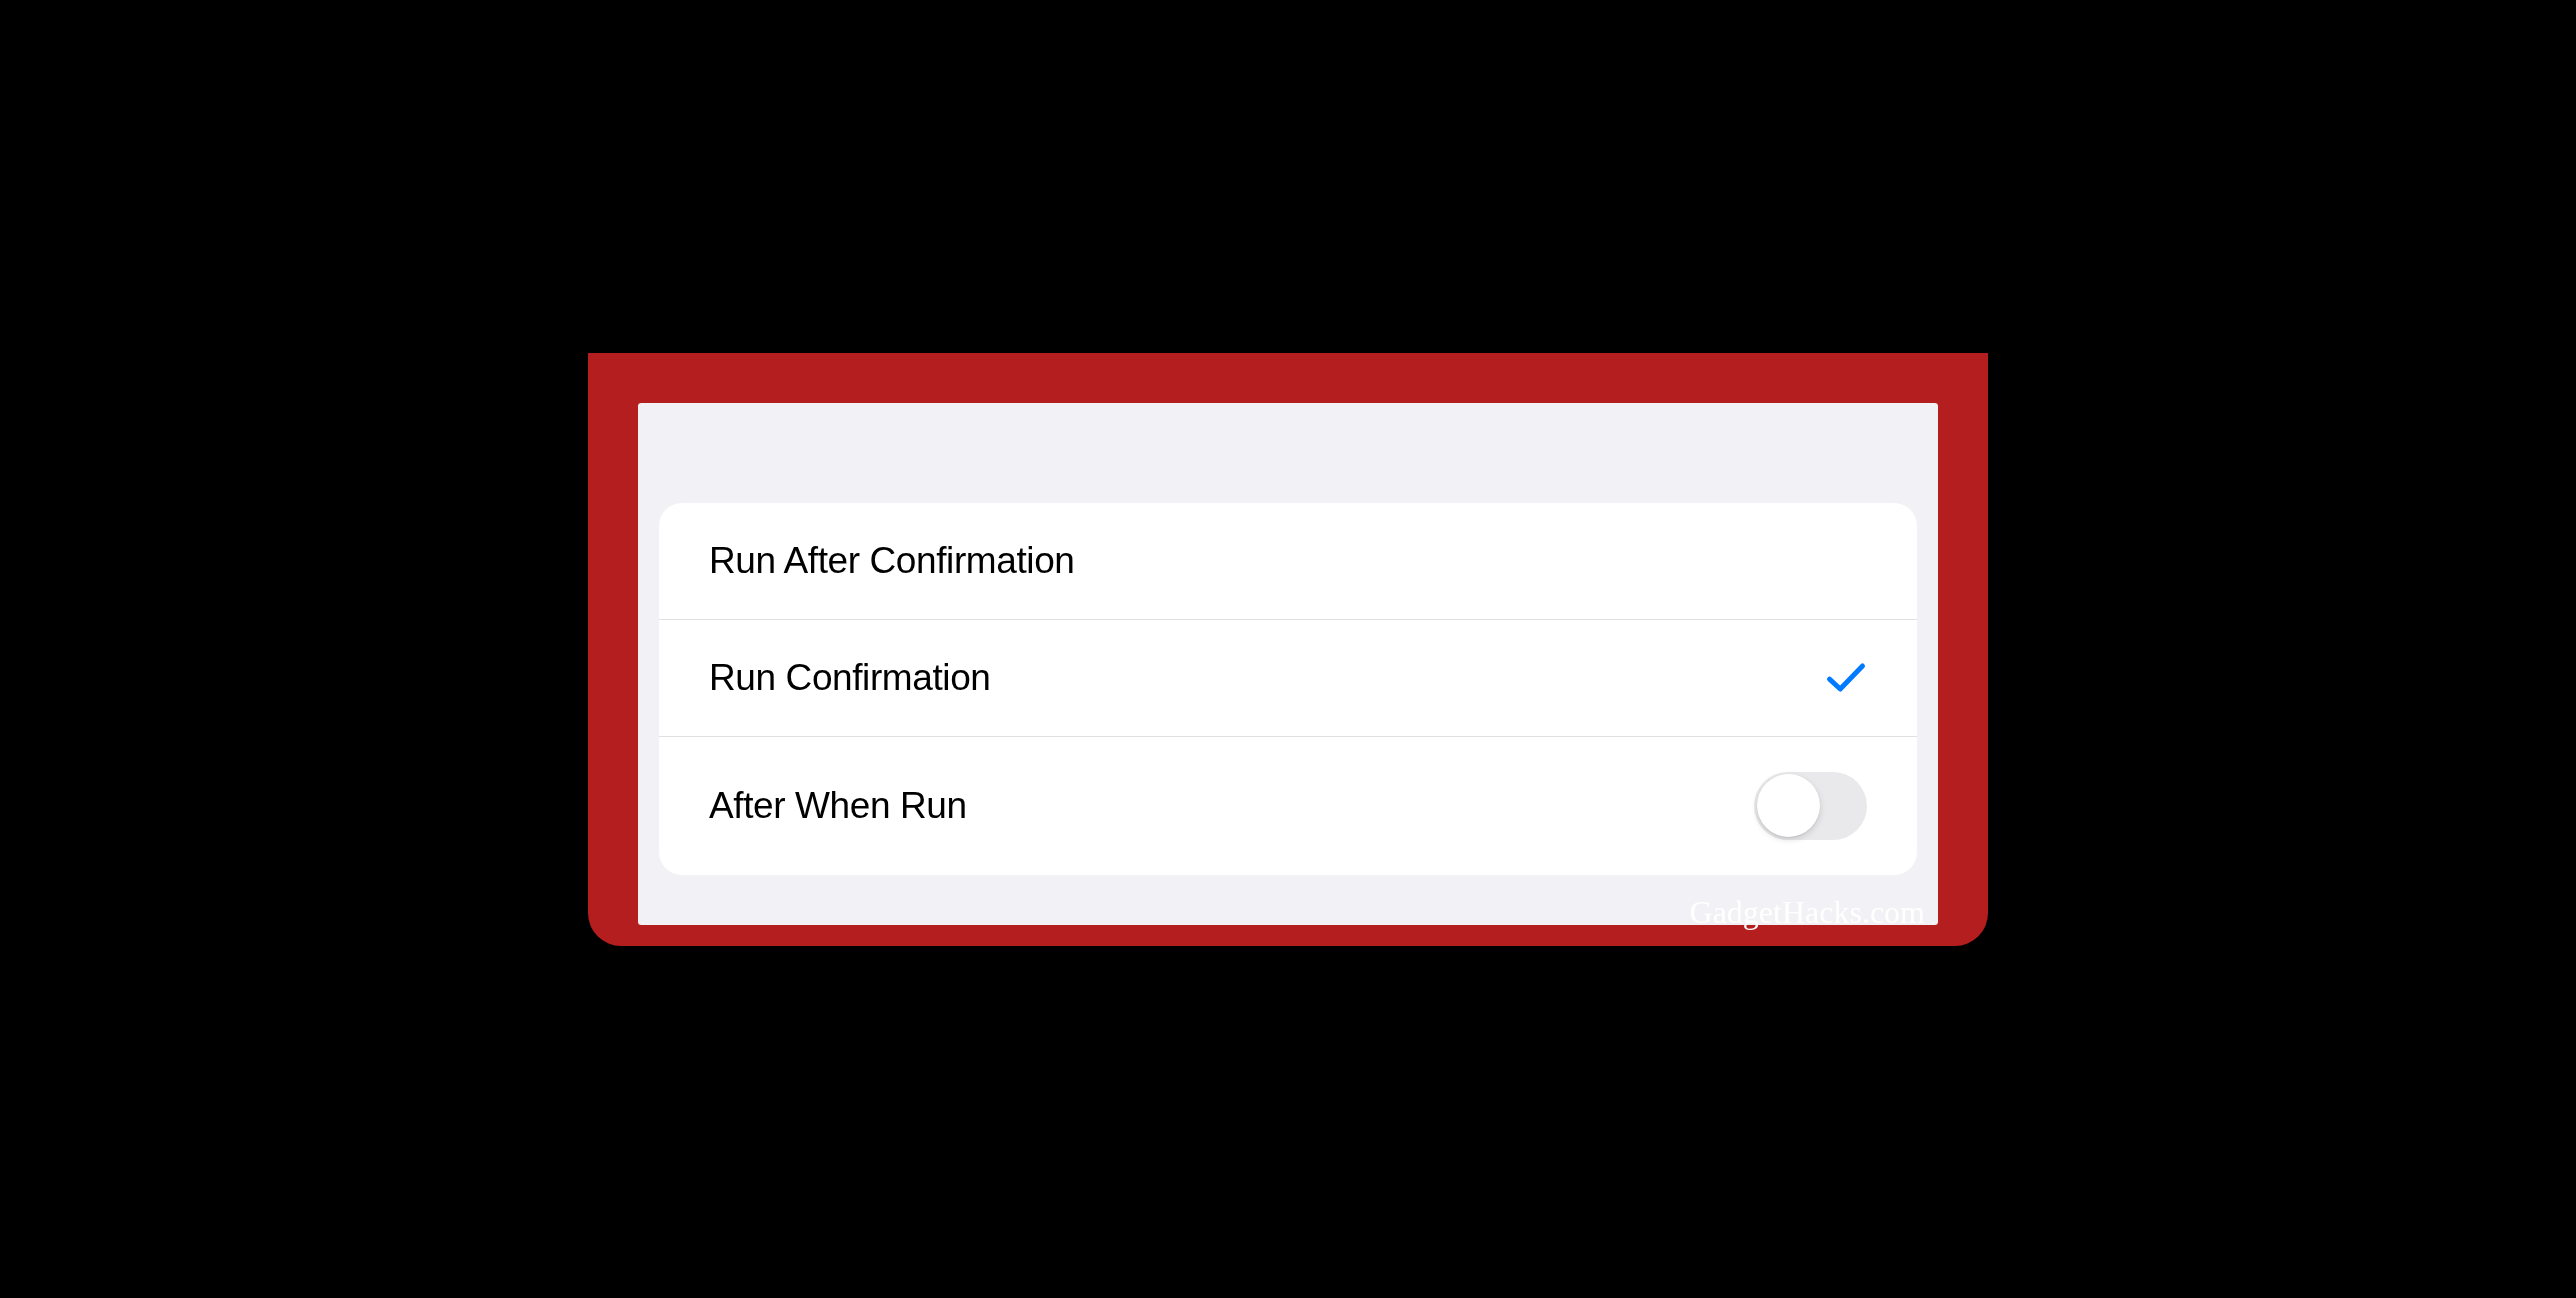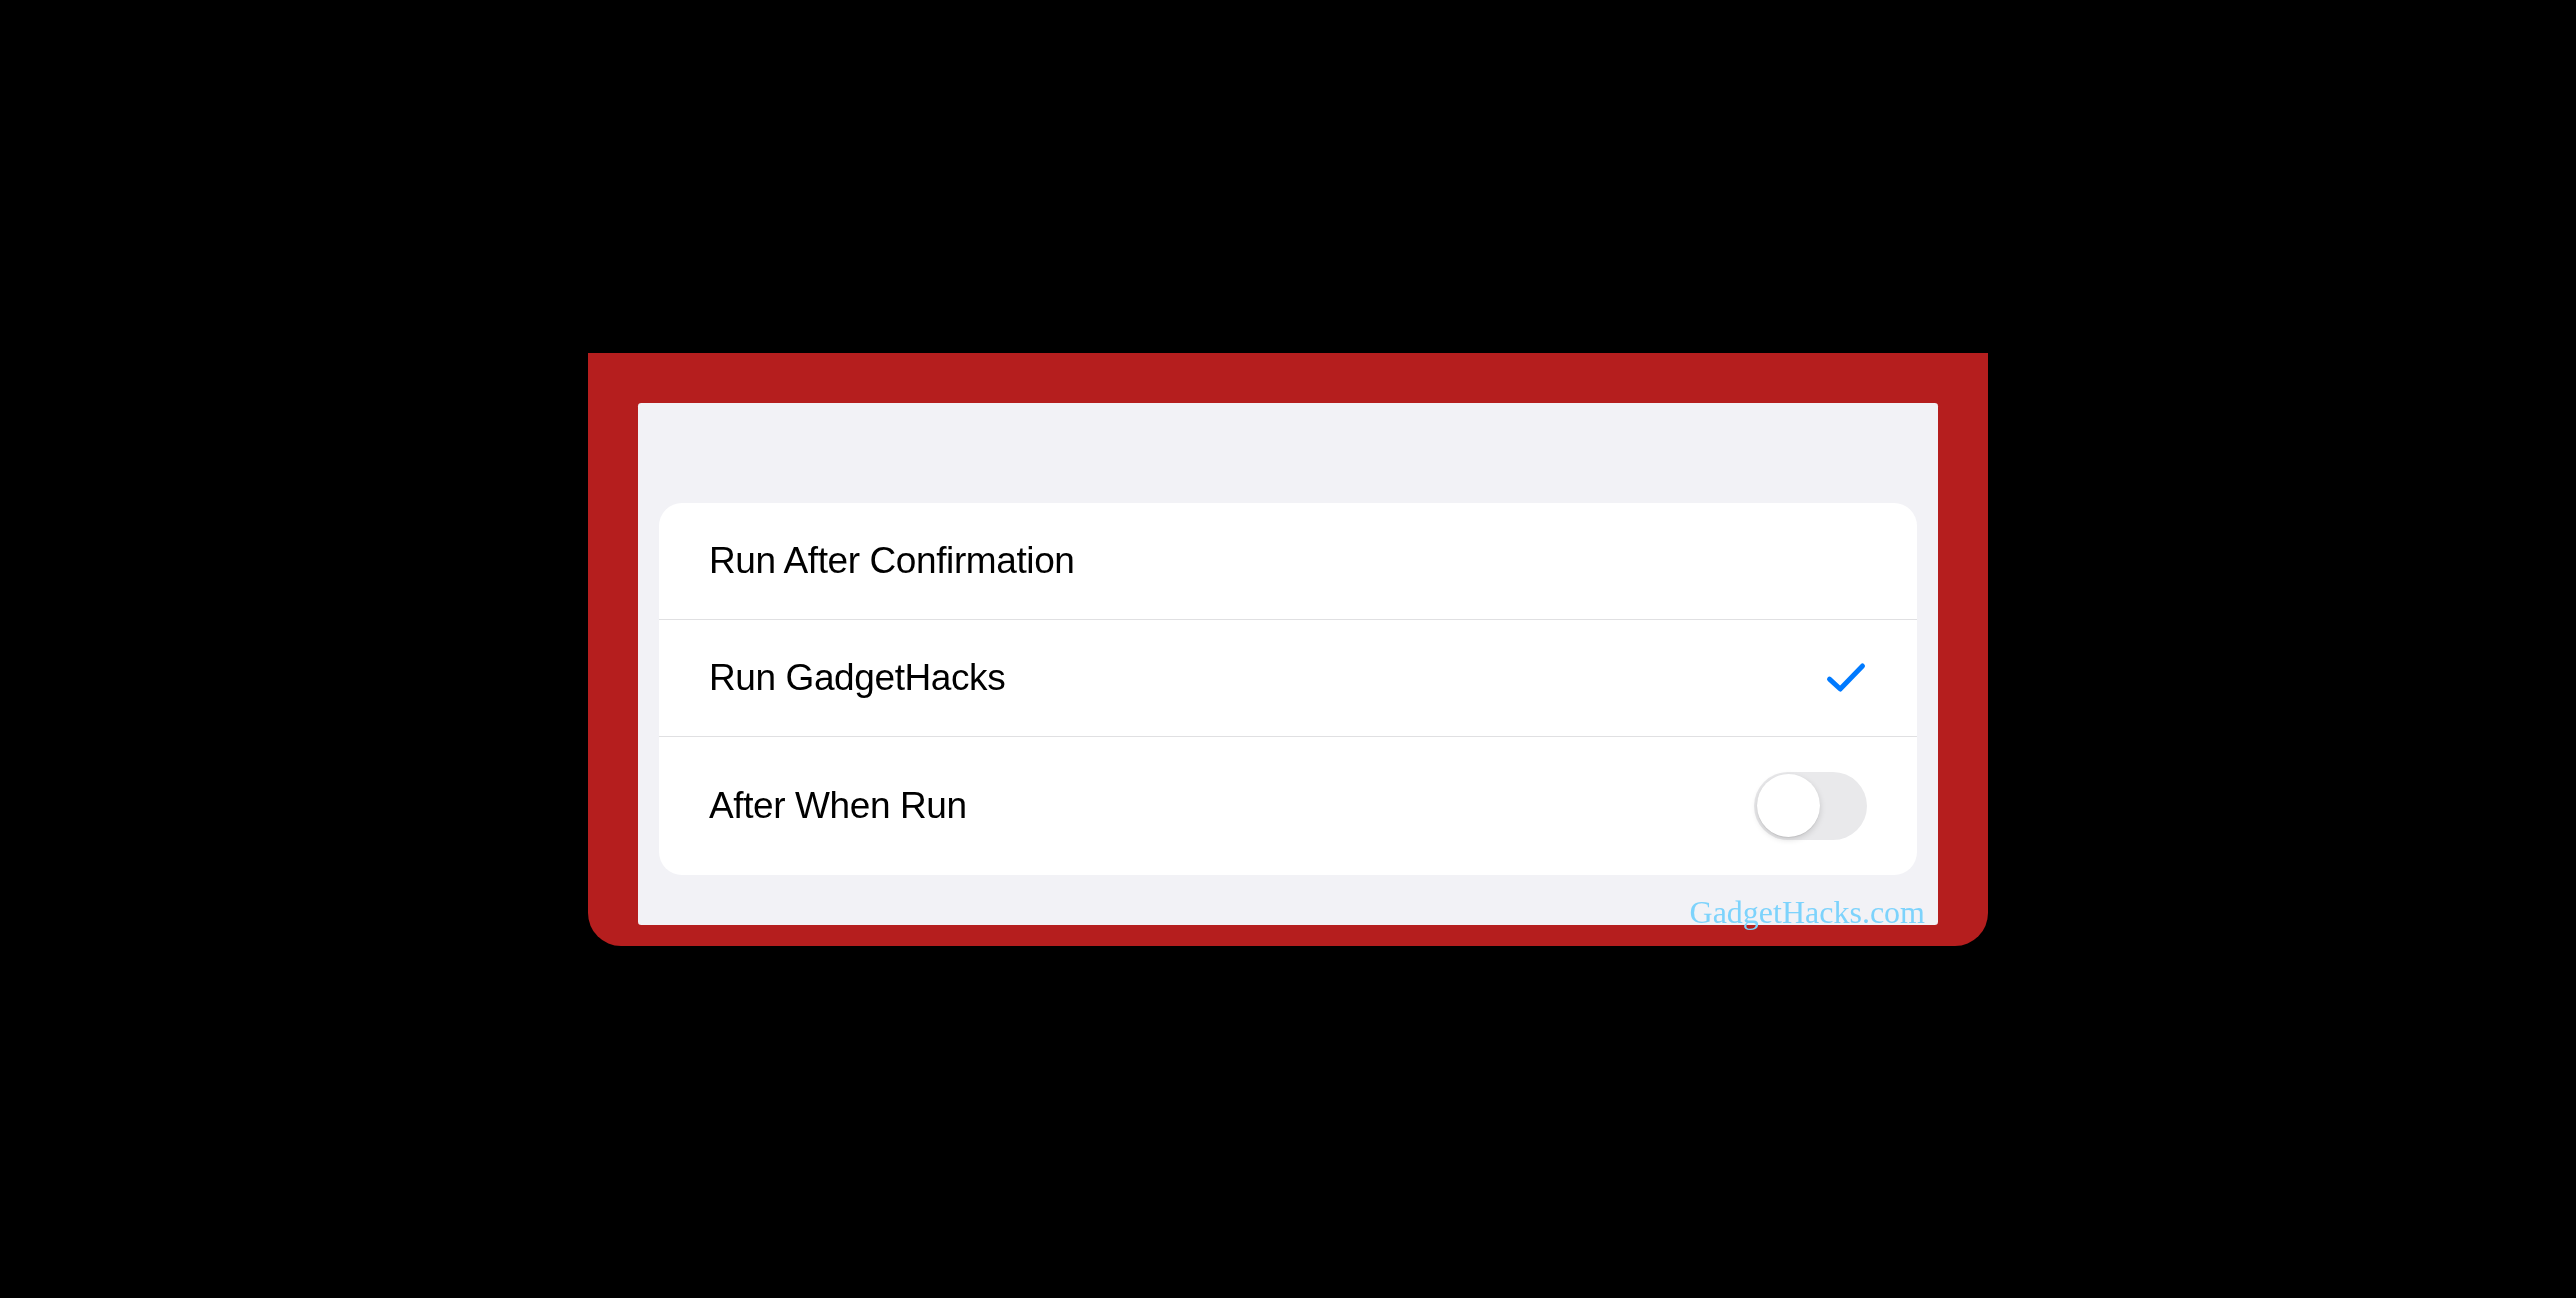--- a/index.html
+++ b/index.html
@@ -86,39 +86,39 @@
       position: absolute;
       top: 2.5px;
       left: 2.5px;
       box-shadow: 0 2.5px 6.7px rgba(0,0,0,0.15), 0 0.8px 0.8px rgba(0,0,0,0.08);
     }
     
     .watermark {
       position: absolute;
       bottom: 15px;
       right: 63px;
-      color: #7dd3fc;
+      color: #ffffff;
       font-family: Georgia, "Times New Roman", serif;
       font-size: 32px;
       font-weight: 500;
     }
   </style>
 </head>
 <body>
 
 <div class="outer-frame">
   <div class="content-panel">
     <div class="settings-card">
 
       <div class="settings-row">
         <span class="row-label">Run After Confirmation</span>
       </div>
 
       <div class="settings-row">
-        <span class="row-label">Run GadgetHacks</span>
+        <span class="row-label">Run Confirmation</span>
         <span class="checkmark-icon">
           <svg viewBox="0 0 50 40" fill="none" stroke="#007aff" stroke-width="6" stroke-linecap="round" stroke-linejoin="round">
             <polyline points="5,22 18,34 45,6"></polyline>
           </svg>
         </span>
       </div>
 
       <div class="settings-row">
         <span class="row-label">After When Run</span>
         <div class="toggle-switch">

